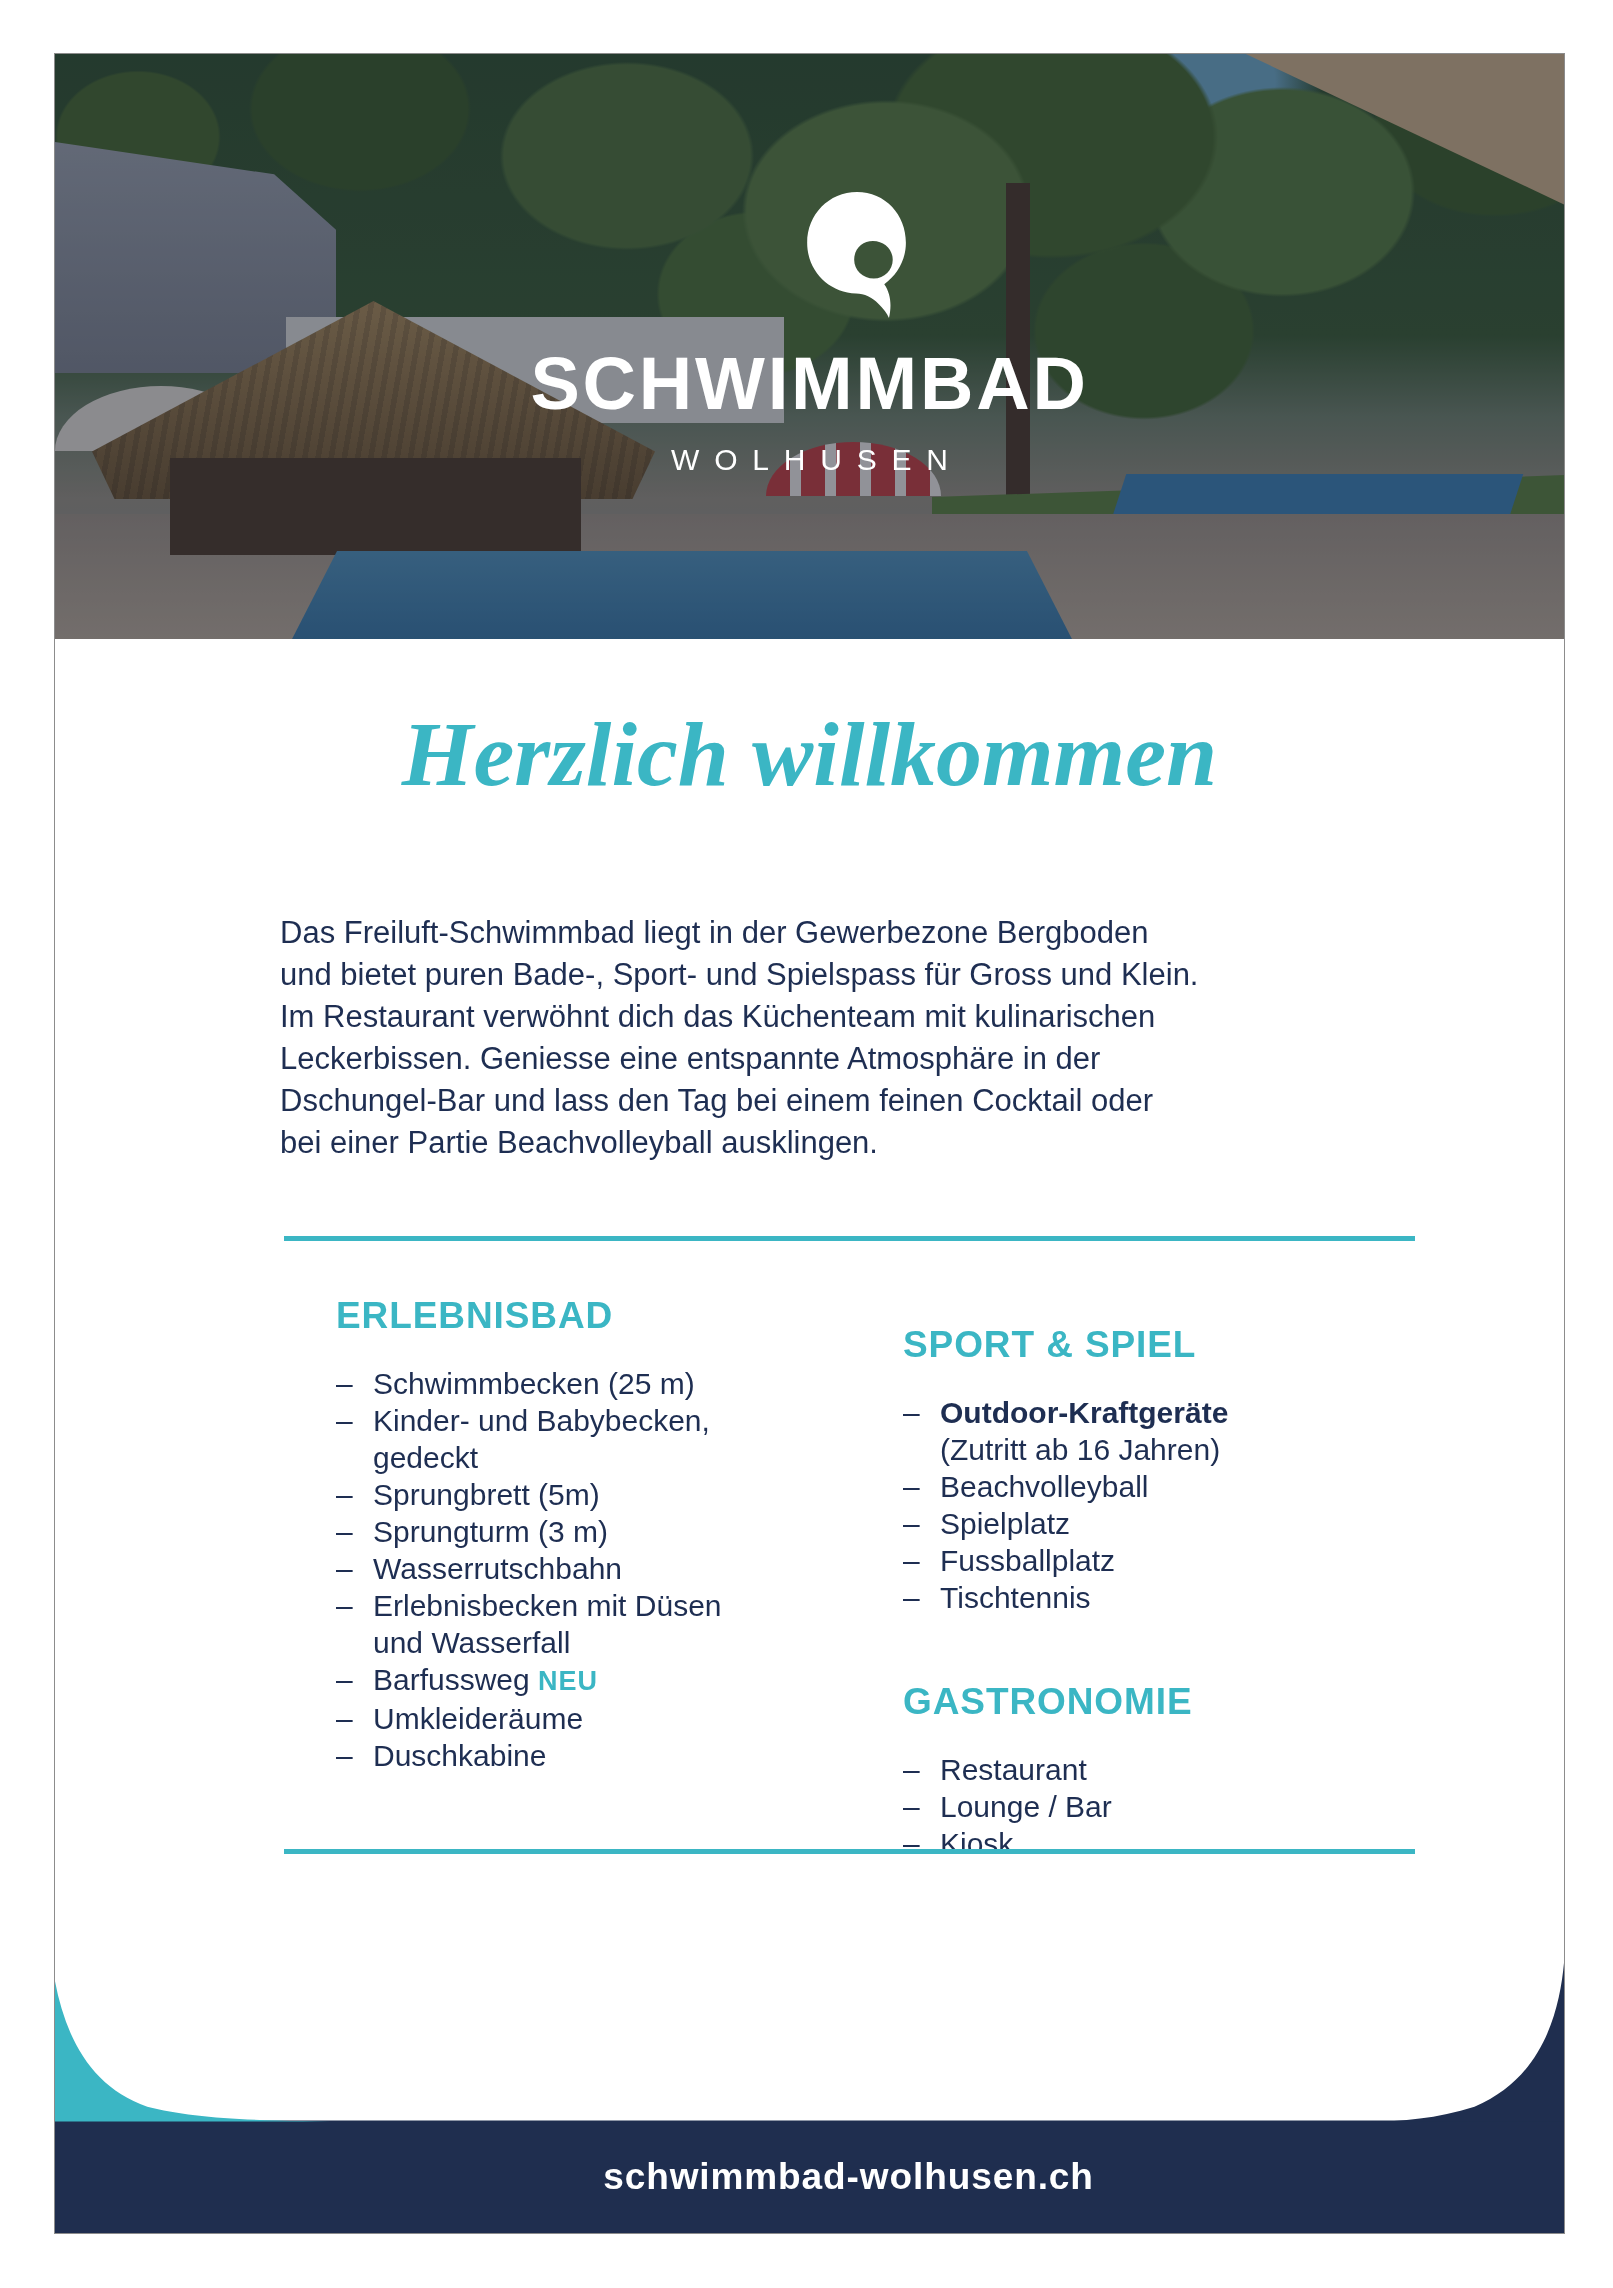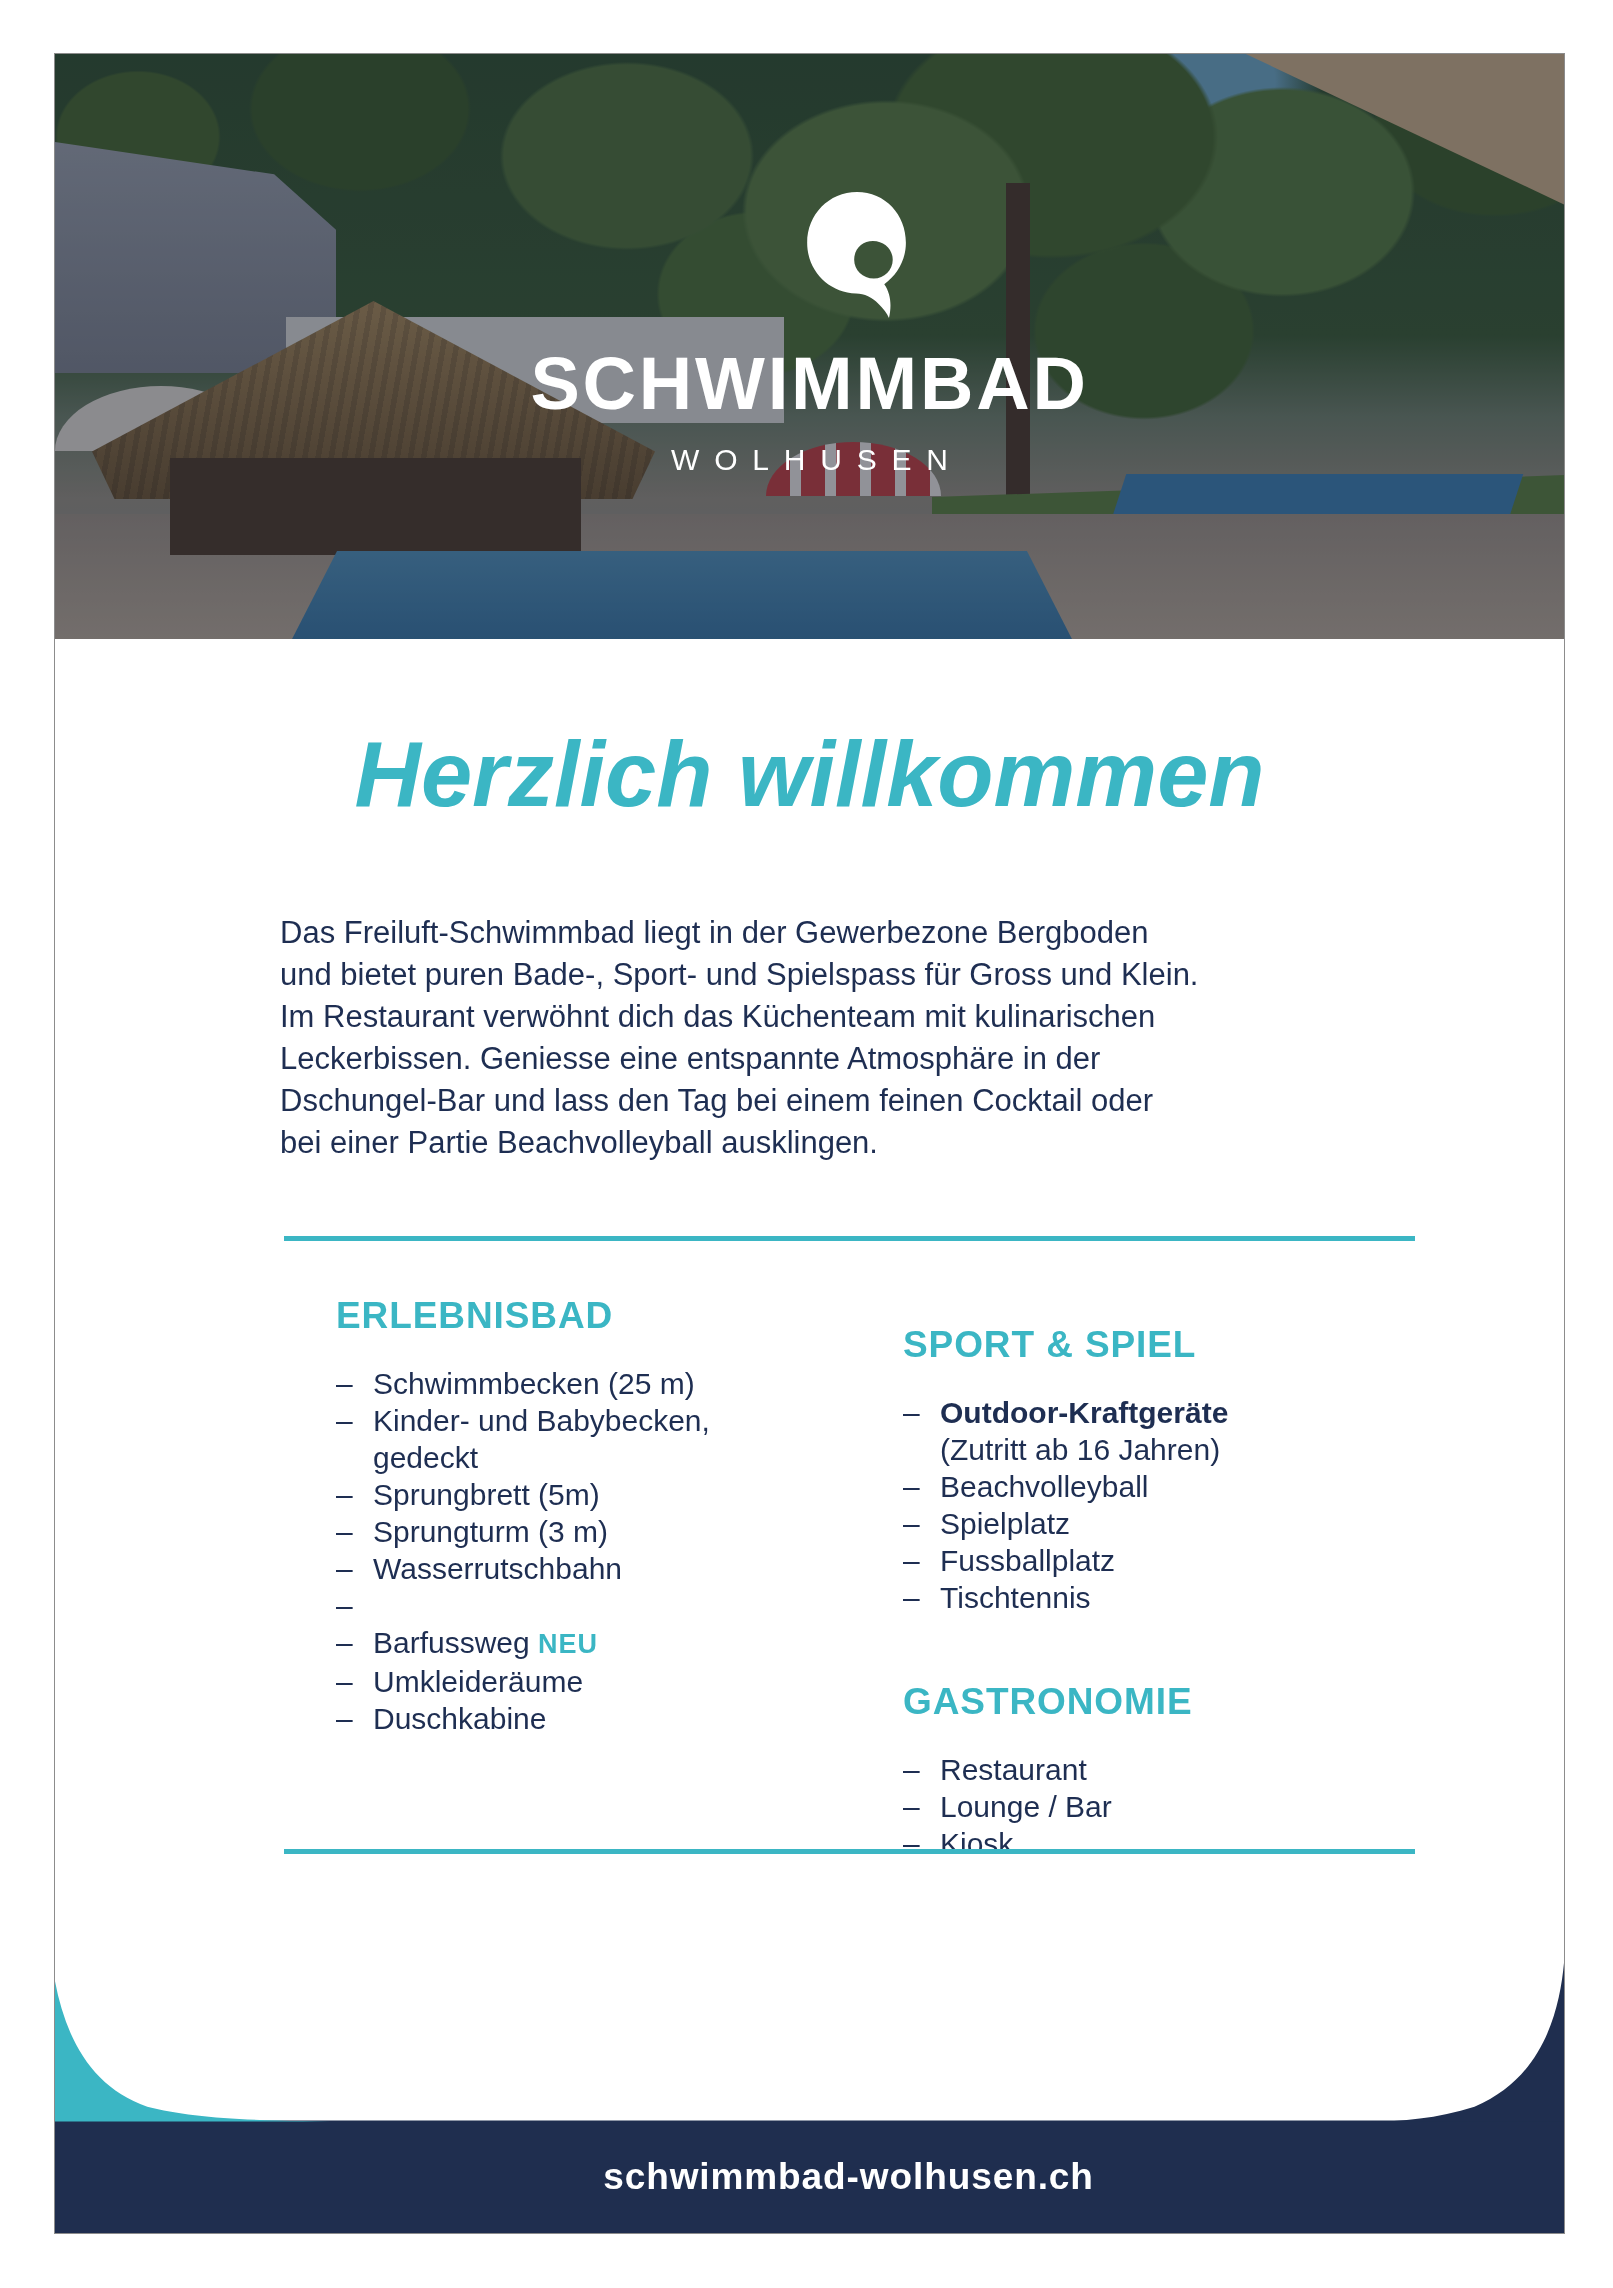--- a/index.html
+++ b/index.html
@@ -58,22 +58,22 @@
 
   
   .logo-mark{position:absolute;left:50%;top:138px;transform:translateX(-50%);width:102px;height:126px;}
   .logo-title{position:absolute;left:0;top:293px;width:1509px;text-align:center;
     color:#fff;font-weight:bold;font-size:74px;line-height:1;letter-spacing:2.8px;}
   .logo-sub{position:absolute;left:0;top:391px;width:1509px;text-align:center;
     color:#fff;font-size:30px;line-height:1;letter-spacing:14.8px;text-indent:14.8px;}
 
   
   .welcome{position:absolute;left:0;top:641px;width:1509px;text-align:center;
-    font-family:Liberation Sans, sans-serif;font-style:italic;font-weight:bold;
-    font-size:92px;line-height:1.3;color:var(--teal);margin-top:20px;}
+    font-family:Liberation Serif, serif;font-style:italic;font-weight:bold;
+    font-size:92px;line-height:1.3;color:var(--teal);}
 
   .intro{position:absolute;left:225px;top:858px;width:1163px;
     font-size:31px;line-height:42px;font-weight:normal;color:var(--navy);white-space:pre-line;}
 
   .divider{position:absolute;left:229px;width:1131px;height:4.6px;background:var(--teal);}
   .divider.d1{top:1182px;}
   .divider.d2{top:1795px;}
 
   .section{position:absolute;width:540px;}
   .section.pos-erlebnisbad{left:281px;top:1243px;}
@@ -167,20 +167,21 @@
         <li class="item">
           <span class="dash">–</span>
           <span class="txt"><span>Sprungturm (3 m)</span></span>
         </li>
         <li class="item">
           <span class="dash">–</span>
           <span class="txt"><span>Wasserrutschbahn</span></span>
         </li>
         <li class="item">
           <span class="dash">–</span>
+          <span class="txt"><span>Erlebnisbecken mit Düsen</span><br><span>und Wasserfall</span></span>
         </li>
         <li class="item">
           <span class="dash">–</span>
           <span class="txt"><span>Barfussweg</span> <span class="badge">NEU</span></span>
         </li>
         <li class="item">
           <span class="dash">–</span>
           <span class="txt"><span>Umkleideräume</span></span>
         </li>
         <li class="item">

